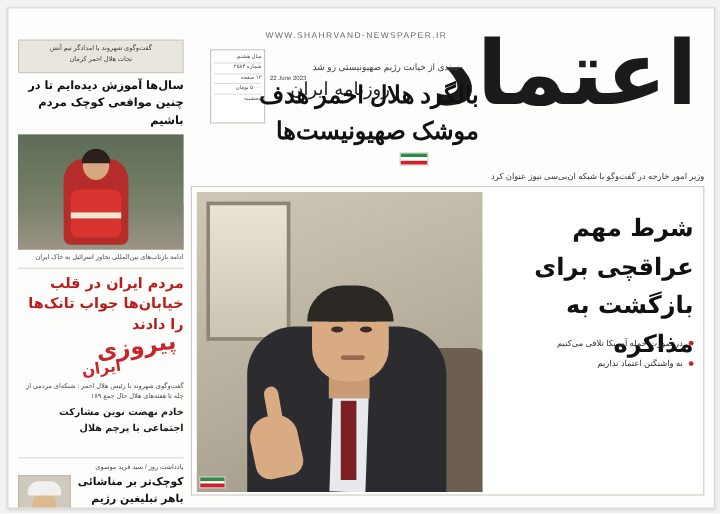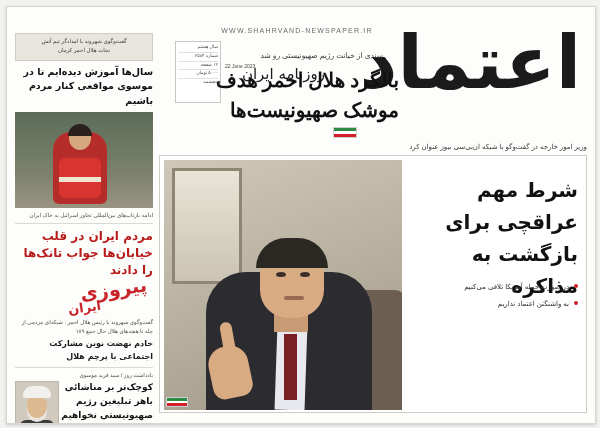--- a/index.html
+++ b/index.html
@@ -264,21 +264,21 @@
     margin-top: 3px;
     width: 138px;
     direction: rtl;
     text-align: right;
     font-family: "DejaVu Sans", sans-serif;
     font-size: 8px;
     font-weight: bold;
     color: #1b1b1b;
     line-height: 1.6;
     border-bottom: 1px solid #ddd9cf;
-    padding-bottom: 3px;
+    padding-bottom: 17px;
   }
   .lc-opinion-kicker {
     margin-top: 4px;
     width: 138px;
     direction: rtl;
     text-align: right;
     font-size: 5.5px;
     color: #4d4d4d;
   }
   .lc-opinion {
@@ -482,21 +482,21 @@
           <i class="flag-red"></i>
       </div>
     </div>
 
     <div class="left-col">
       <div class="lc-ad">
         <div>گفت‌وگوی شهروند با امدادگر تیم آتش</div>
         <div>نجات هلال احمر کرمان</div>
       </div>
 
-      <div class="lc-head1">سال‌ها آموزش دیده‌ایم تا در موسوی مواقعی کنار مردم باشیم</div>
+      <div class="lc-head1">سال‌ها آموزش دیده‌ایم تا در چنین مواقعی کوچک مردم باشیم</div>
 
       <div class="lc-photo">
         <div class="ground"></div>
         <div class="person"></div>
         <div class="vest"></div>
         <div class="stripe"></div>
         <div class="head"></div>
         <div class="hair"></div>
       </div>
 

